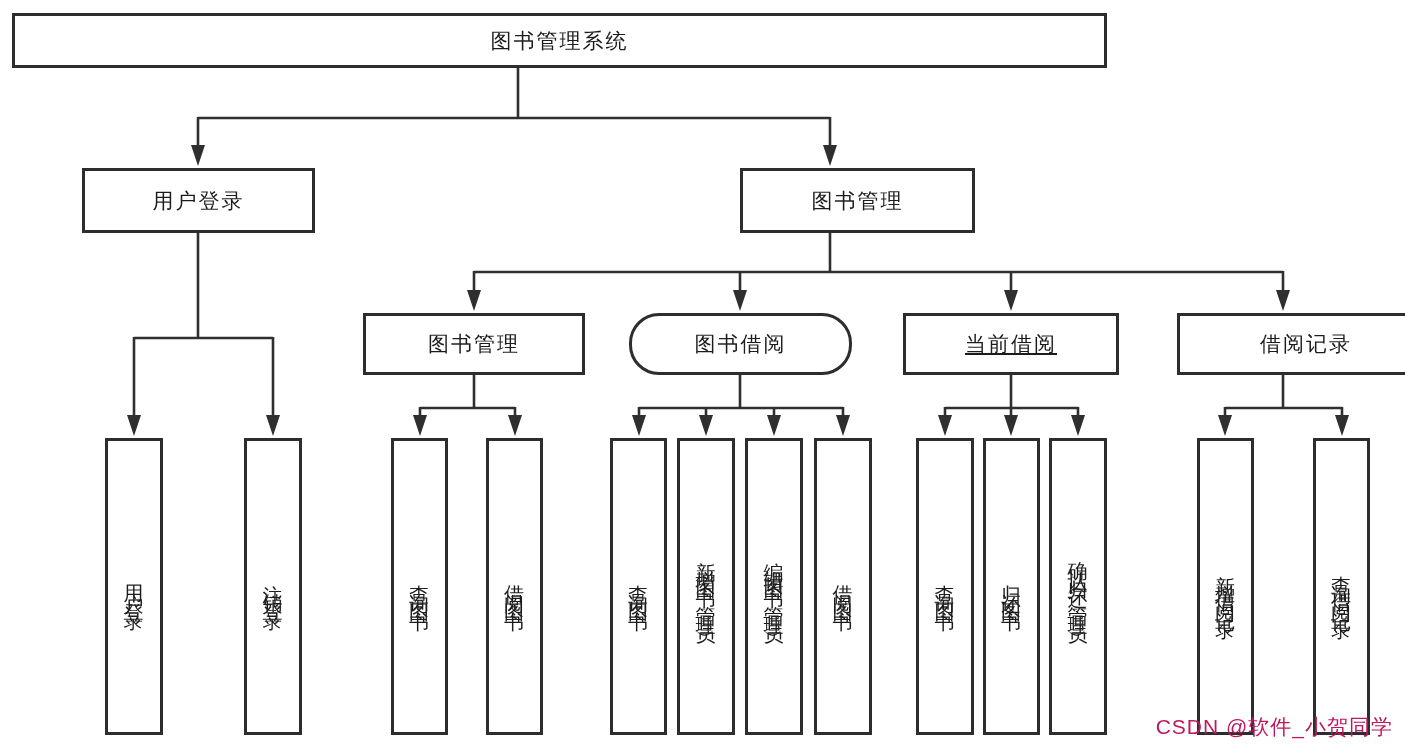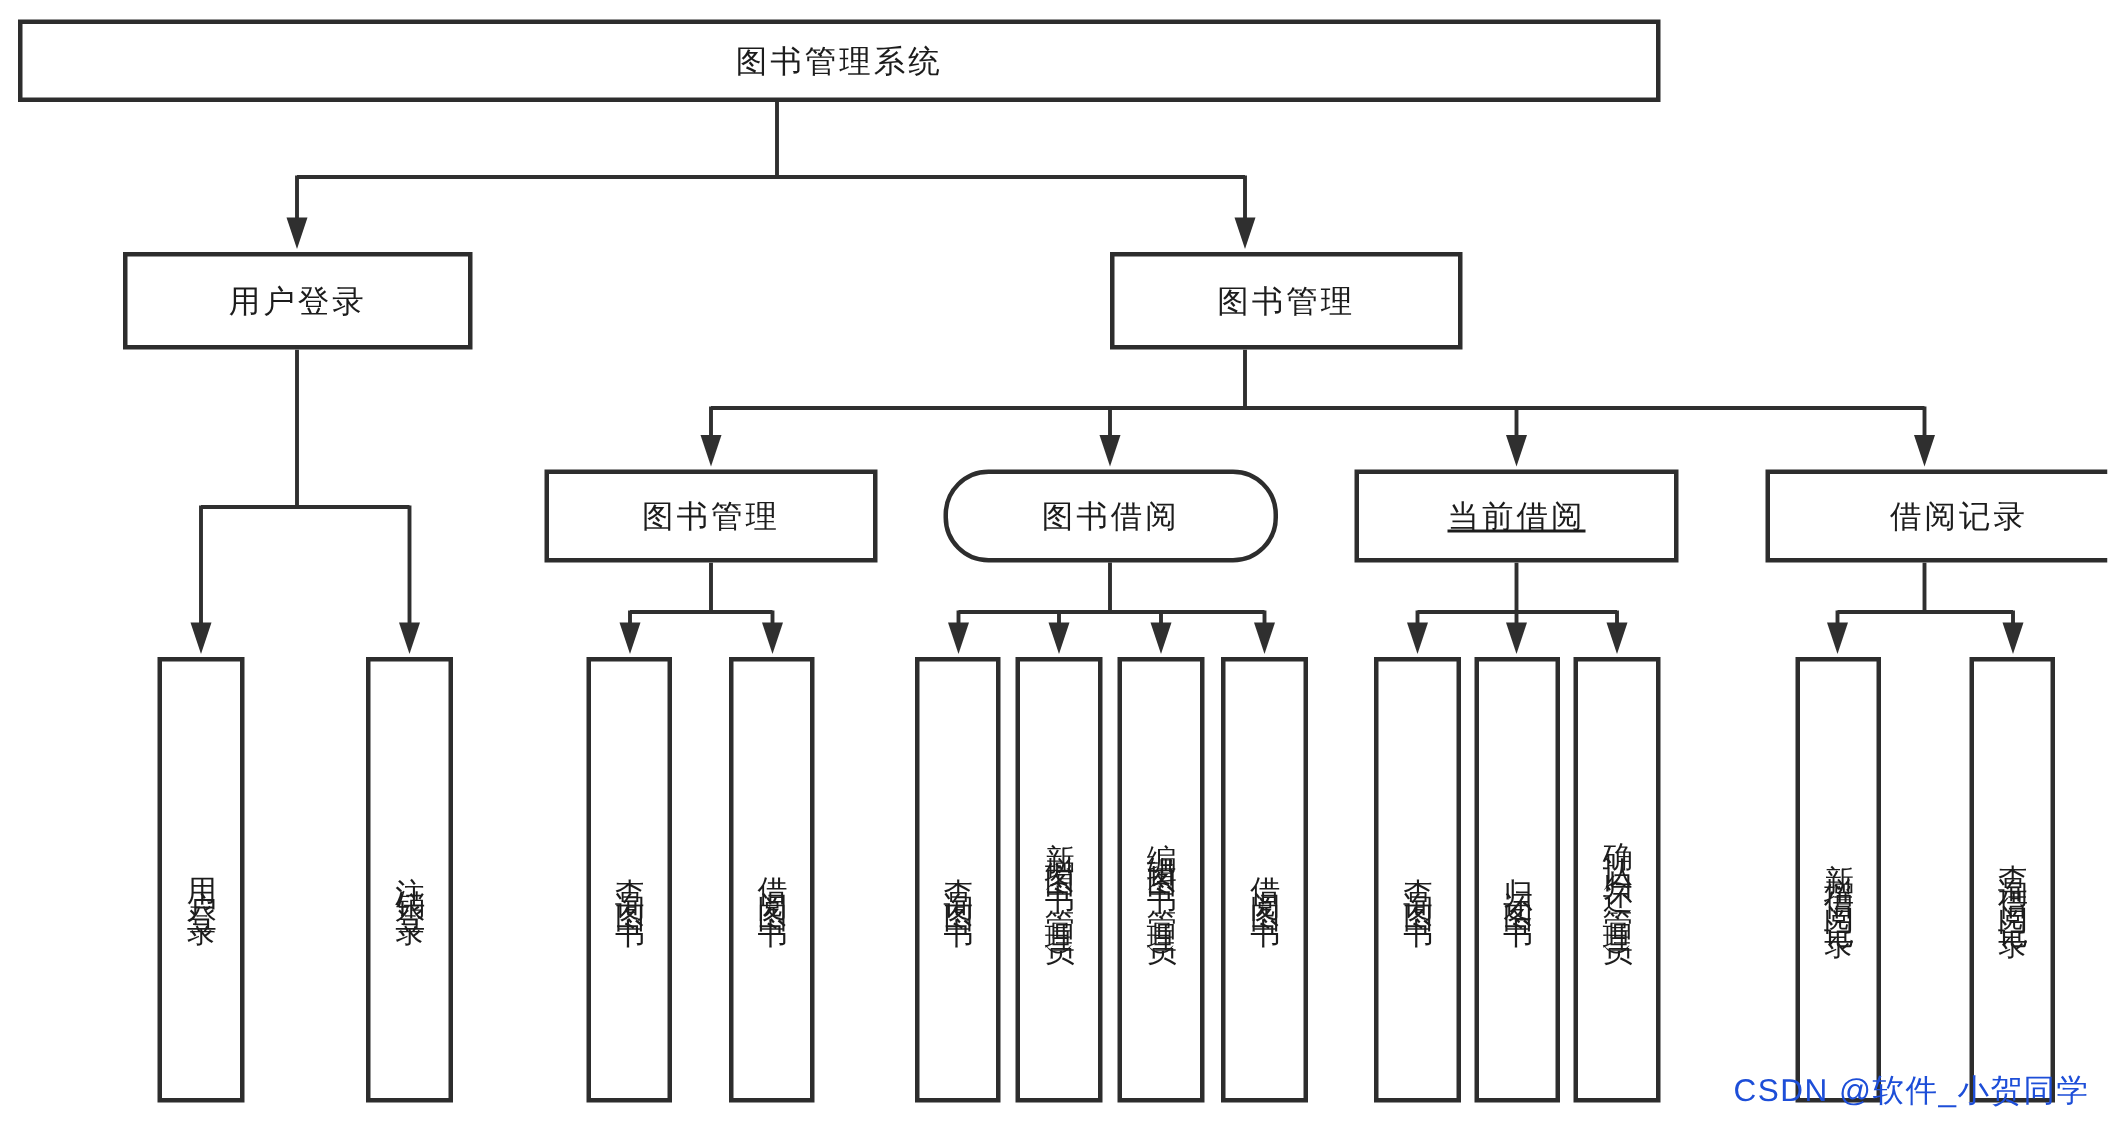--- a/index.html
+++ b/index.html
@@ -24,21 +24,21 @@
   .node.vertical {
     writing-mode: vertical-rl;
     text-orientation: mixed;
     letter-spacing: 9px;
     font-size: 20px;
     line-height: 1;
   }
   #watermark {
     position: absolute;
     right: 12px; bottom: 6px;
-    color: #1d4ed8;
+    color: #be185d;
     font-size: 21px;
     letter-spacing: 1px;
     pointer-events: none;
   }
 </style>
 </head>
 <body>
 
 <div id="canvas">
 

